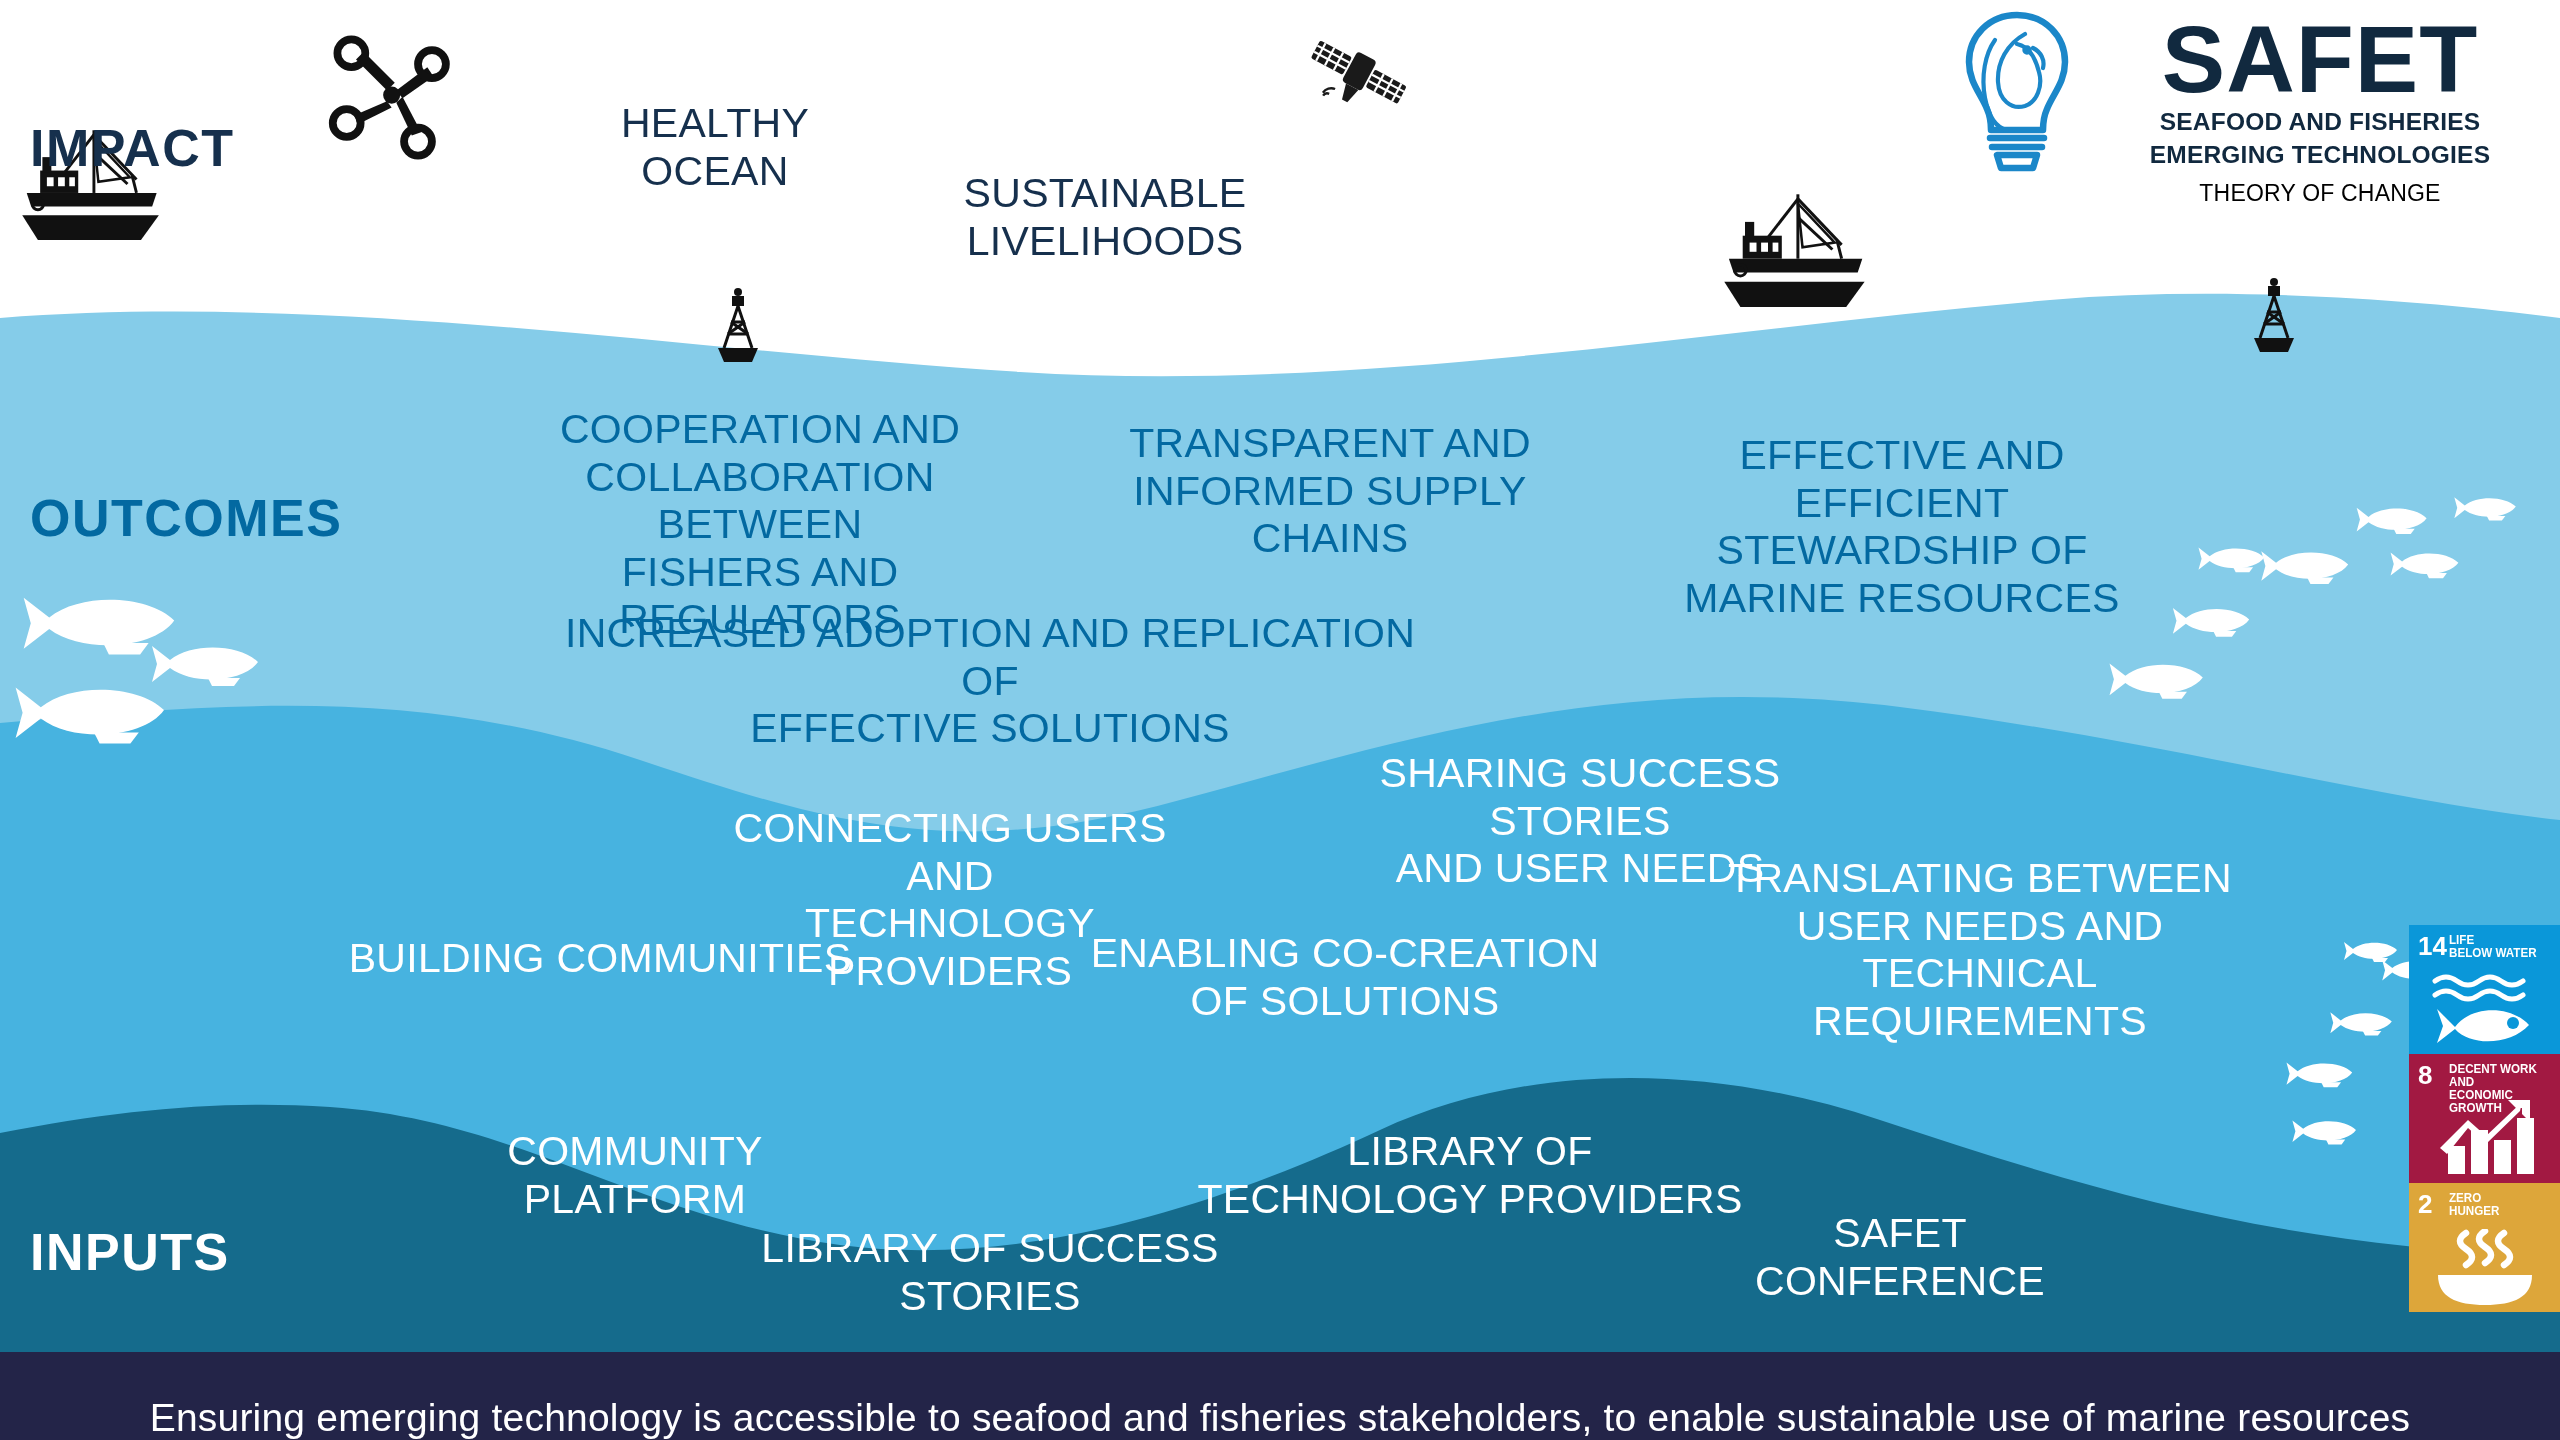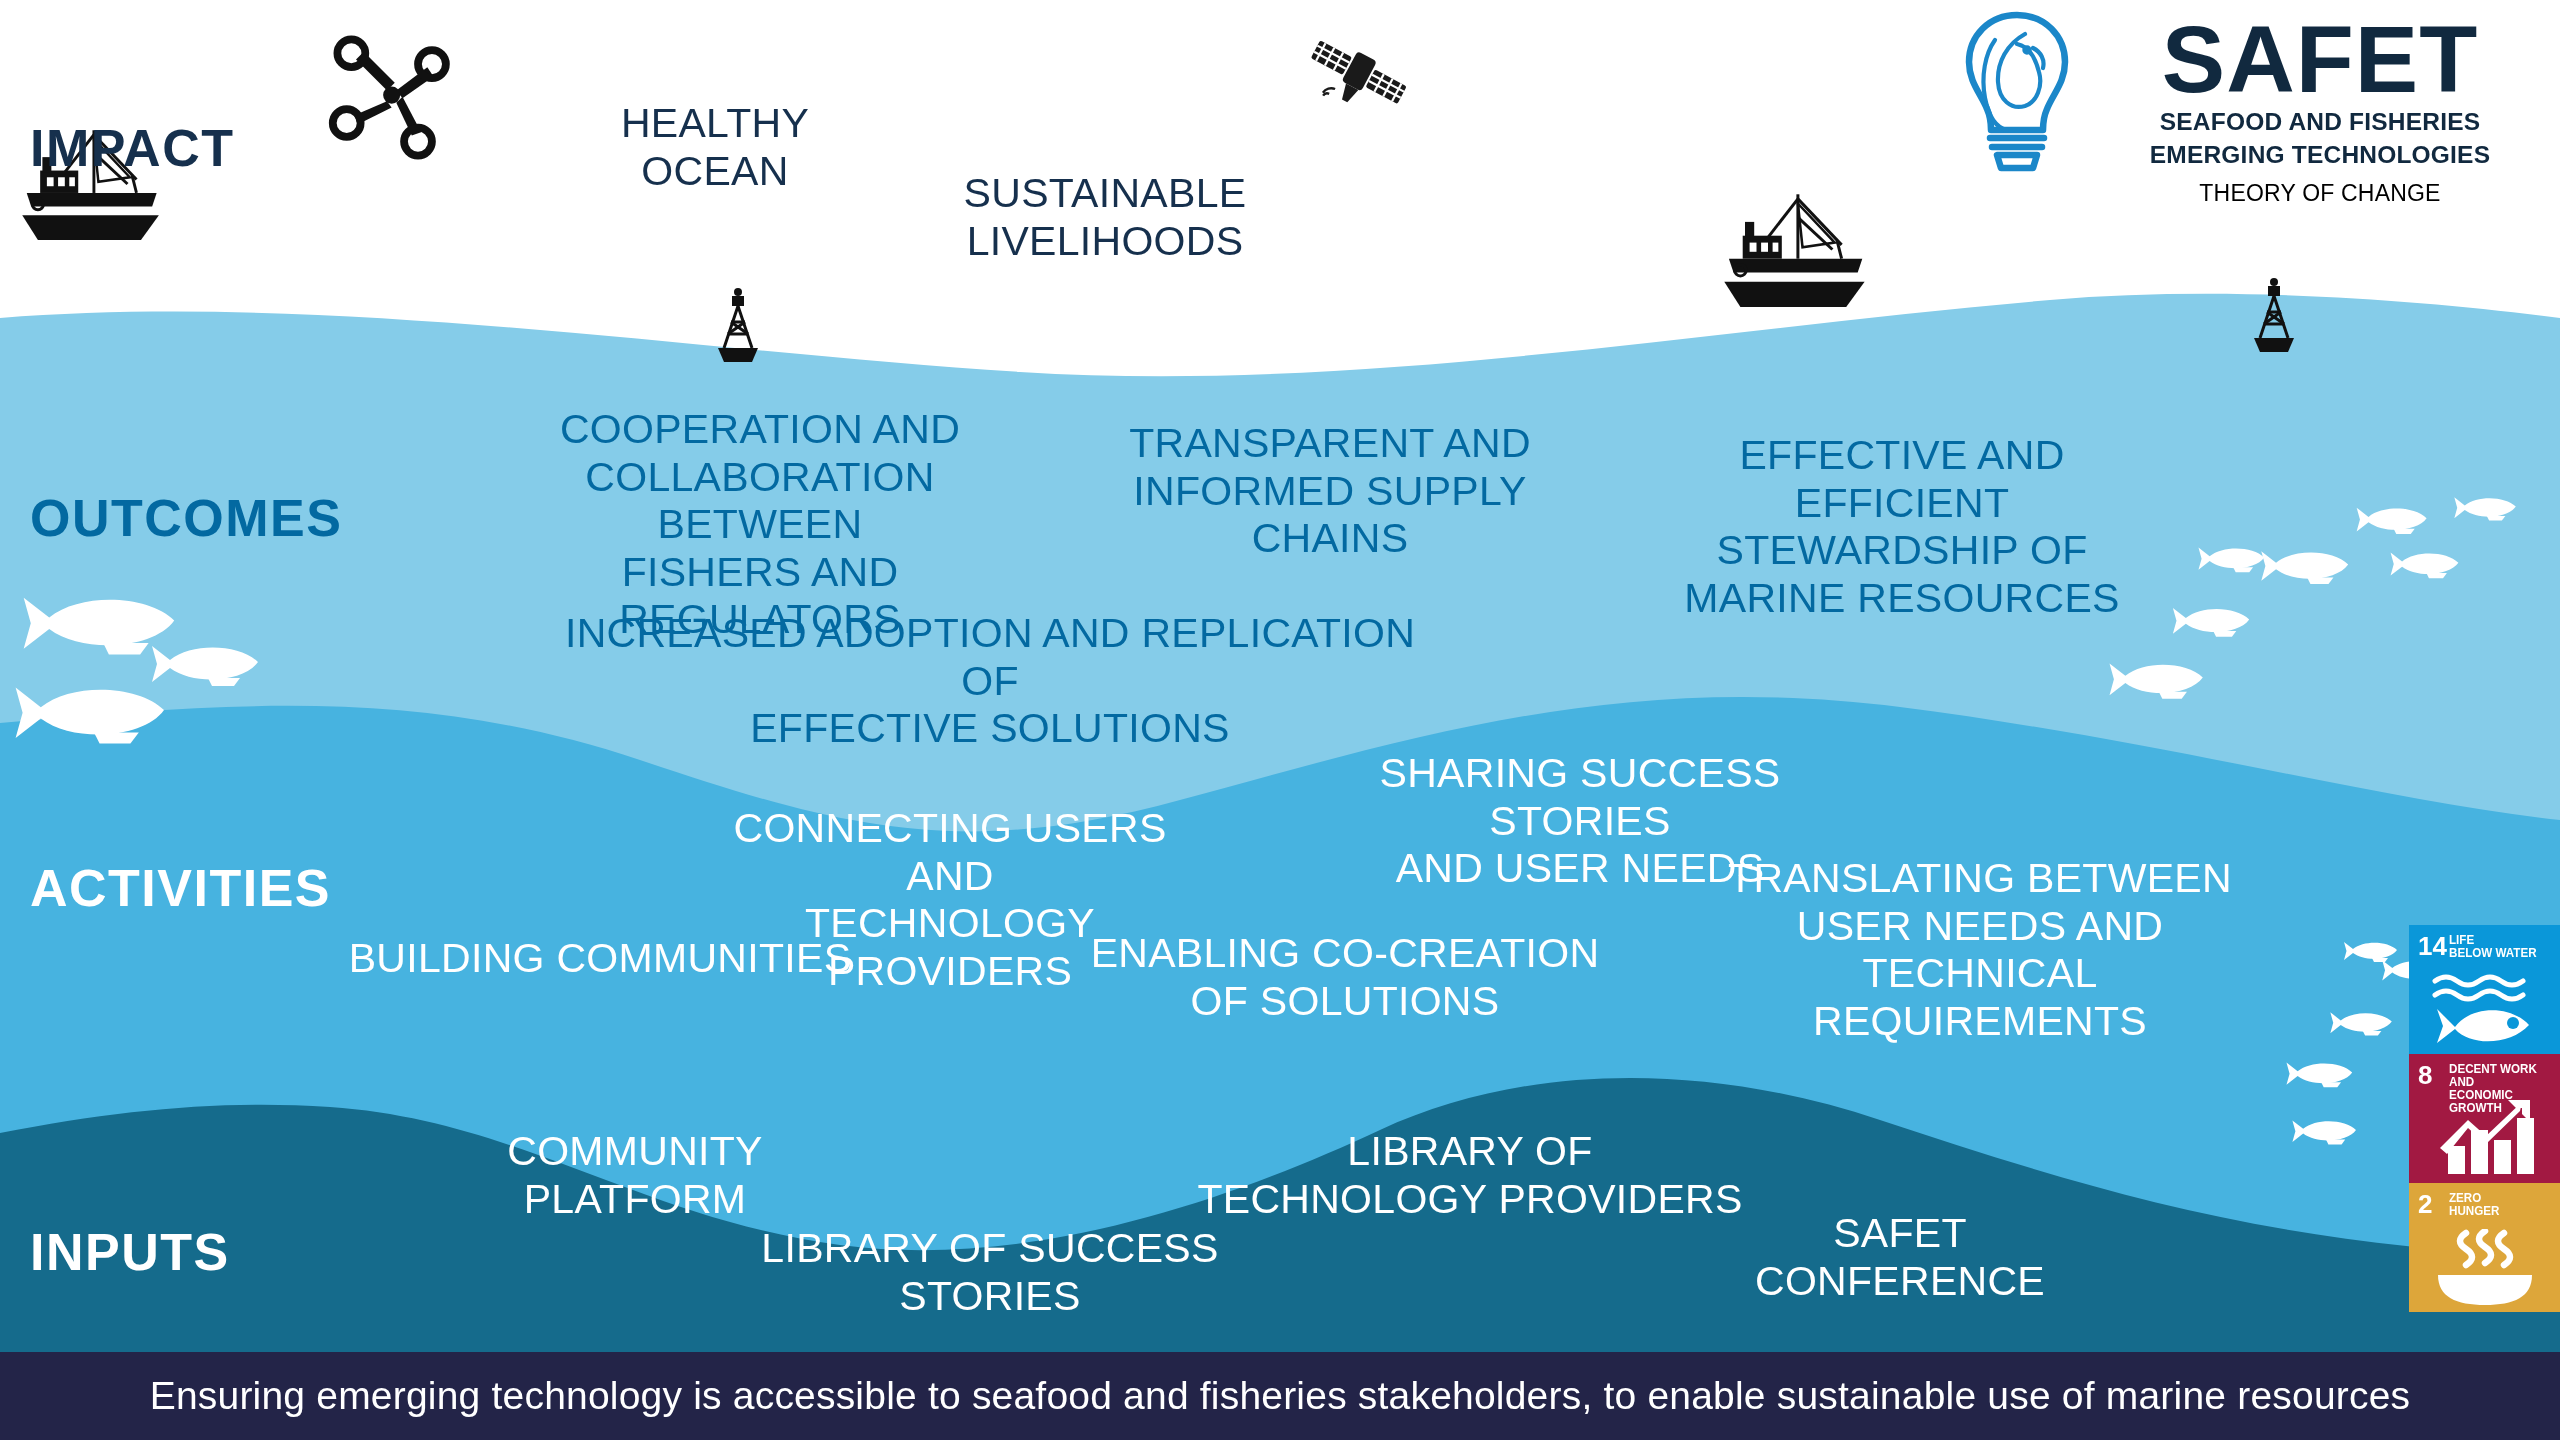--- a/index.html
+++ b/index.html
@@ -22,21 +22,21 @@
   #sub1{font-size:24.5px;font-weight:bold;letter-spacing:.2px;color:#11293f;line-height:1.18;margin-top:4px;}
   #sub2{font-size:23px;font-weight:normal;letter-spacing:.2px;color:#000;margin-top:10px;}
   
   #sdg{position:absolute;left:2409px;top:925px;width:151px;height:390px;}
   .sdg{position:relative;width:151px;height:129px;overflow:hidden;}
   .sdg .num{position:absolute;left:9px;top:8px;font-size:26px;font-weight:bold;color:#fff;line-height:1;}
   .sdg .ttl{position:absolute;left:40px;top:9px;font-size:12.5px;font-weight:bold;color:#fff;
             line-height:1.05;letter-spacing:0px;white-space:pre-line;transform:scaleX(.93);transform-origin:left top;}
   .sdg svg{position:absolute;left:50%;top:46px;transform:translateX(-50%);}
   #footer-text{position:absolute;left:0;top:1352px;width:2560px;height:88px;display:flex;
-               align-items:center;justify-content:center;color:#fff;font-size:39px;letter-spacing:.2px;}
+               align-items:flex-end;justify-content:center;color:#fff;font-size:39px;letter-spacing:.2px;}
 </style>
 </head>
 <body>
 
 <div id="stage">
 
   <svg id="waves" viewBox="0 0 2560 1440" preserveAspectRatio="none">
 
     <path d="M0,318 C330,292 700,352 1020,372
              C1360,393 1700,330 2050,300 C2230,285 2420,300 2560,318 L2560,1440 L0,1440 Z" fill="#85CCE9"></path>
@@ -204,21 +204,20 @@
     <div id="wordmark">
       <div id="safet-word">SAFET</div>
       <div id="sub1">SEAFOOD AND FISHERIES</div>
       <div id="sub1">EMERGING TECHNOLOGIES</div>
       <div id="sub2">THEORY OF CHANGE</div>
     </div>
   </div>
 
   <div class="txt band-label navy" style="left:30px;top:118px;">IMPACT</div>
   <div class="txt band-label dark" style="left:30px;top:488px;">OUTCOMES</div>
-  <div class="txt band-label white" style="left:30px;top:858px;">ACTIVITIES</div>
   <div class="txt band-label white" style="left:30px;top:1222px;">INPUTS</div>
 
   <div class="txt node navy" style="left:545px;top:100px;width:340px;">HEALTHY OCEAN</div>
   <div class="txt node navy" style="left:940px;top:170px;width:330px;">SUSTAINABLE
 LIVELIHOODS</div>
 
   <div class="txt node dark" style="left:480px;top:406px;width:560px;">COOPERATION AND
 COLLABORATION BETWEEN
 FISHERS AND REGULATORS</div>
   <div class="txt node dark" style="left:1070px;top:420px;width:520px;">TRANSPARENT AND

